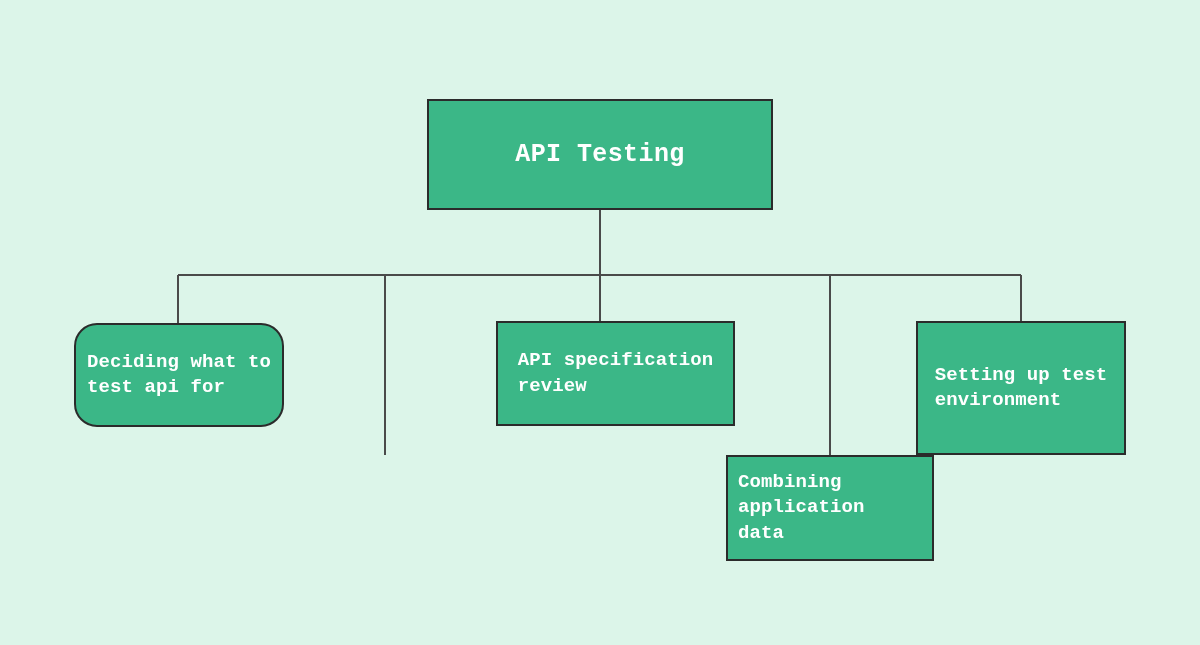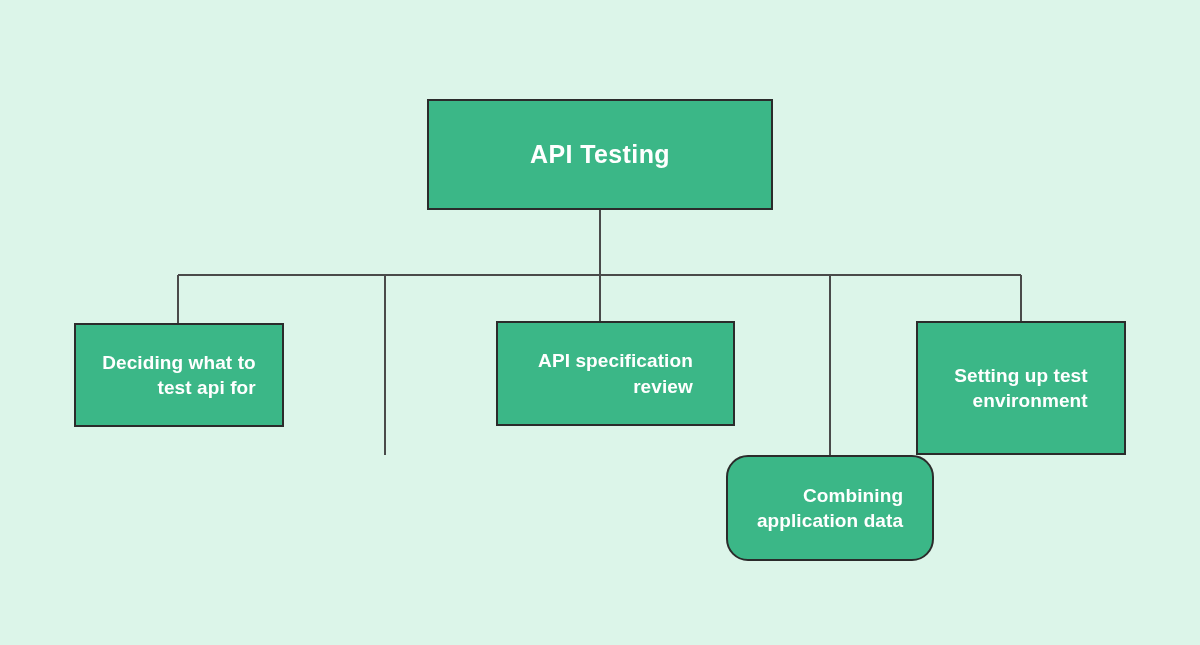--- a/index.html
+++ b/index.html
@@ -27,47 +27,48 @@
     height: 645px;
   }
   .node {
     position: absolute;
     box-sizing: border-box;
     background: #3bb787;
     border: 2px solid #2b2b2b;
     display: flex;
     align-items: center;
     justify-content: center;
-    text-align: right;
+    text-align: left;
     color: #ffffff;
     font-weight: bold;
     line-height: 1.32;
     letter-spacing: 0.1px;
     padding: 18px 10px;
     z-index: 2;
+    font-family: Liberation Mono, monospace;
   }
   .node-label {
     display: block;
     white-space: pre-line;
   }
   .node-root {
     left: 427px;
     top: 99px;
     width: 346px;
     height: 111px;
     font-size: 25px;
     letter-spacing: 0.4px;
   }
   .node-lvl2 {
     font-size: 19px;
   }
-  .node-a { left: 74px;  top: 323px; width: 210px; height: 104px; }
+  .node-a { left: 74px;  top: 323px; width: 210px; height: 104px; border-radius: 23px; }
   .node-b { left: 283px; top: 455px; width: 208px; height: 106px; }
   .node-c { left: 496px; top: 321px; width: 239px; height: 105px; }
-  .node-d { left: 726px; top: 455px; width: 208px; height: 106px; border-radius: 22px; }
+  .node-d { left: 726px; top: 455px; width: 208px; height: 106px; }
   .node-e { left: 916px; top: 321px; width: 210px; height: 134px; }
 </style>
 </head>
 <body>
 
 <div id="diagram-canvas">
 
   <svg class="connector-layer" viewBox="0 0 1200 645" width="1200" height="645" aria-hidden="true">
     <g stroke="#4a4a4a" stroke-width="2.2" fill="none" shape-rendering="crispEdges">
 

